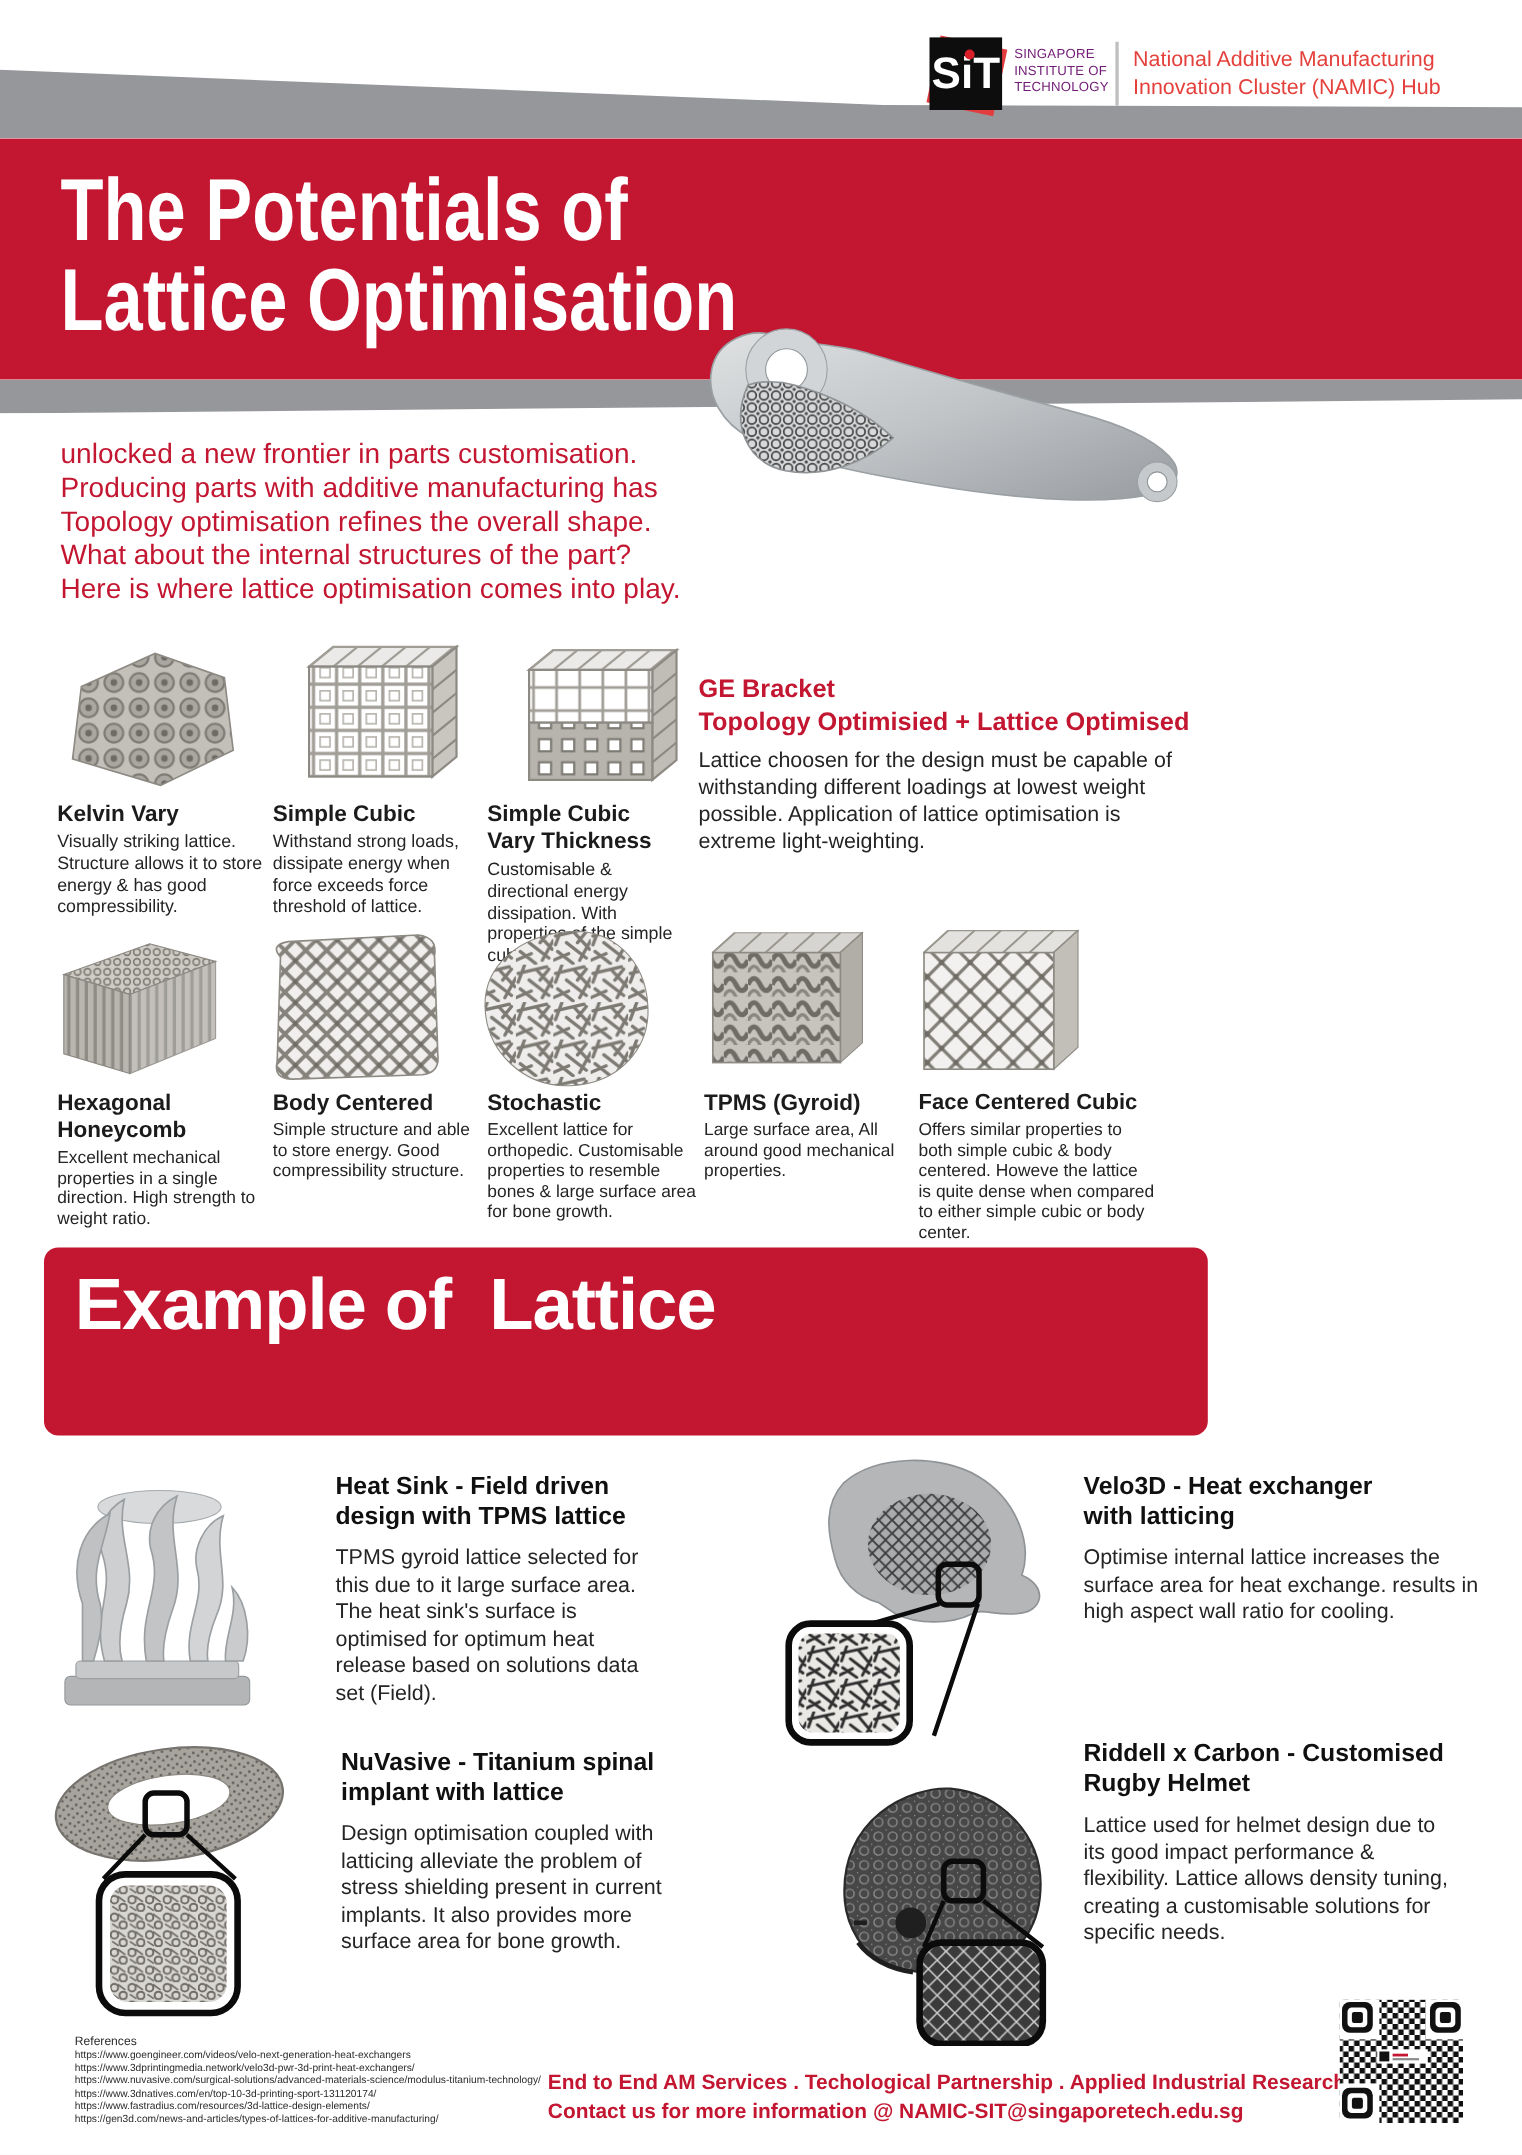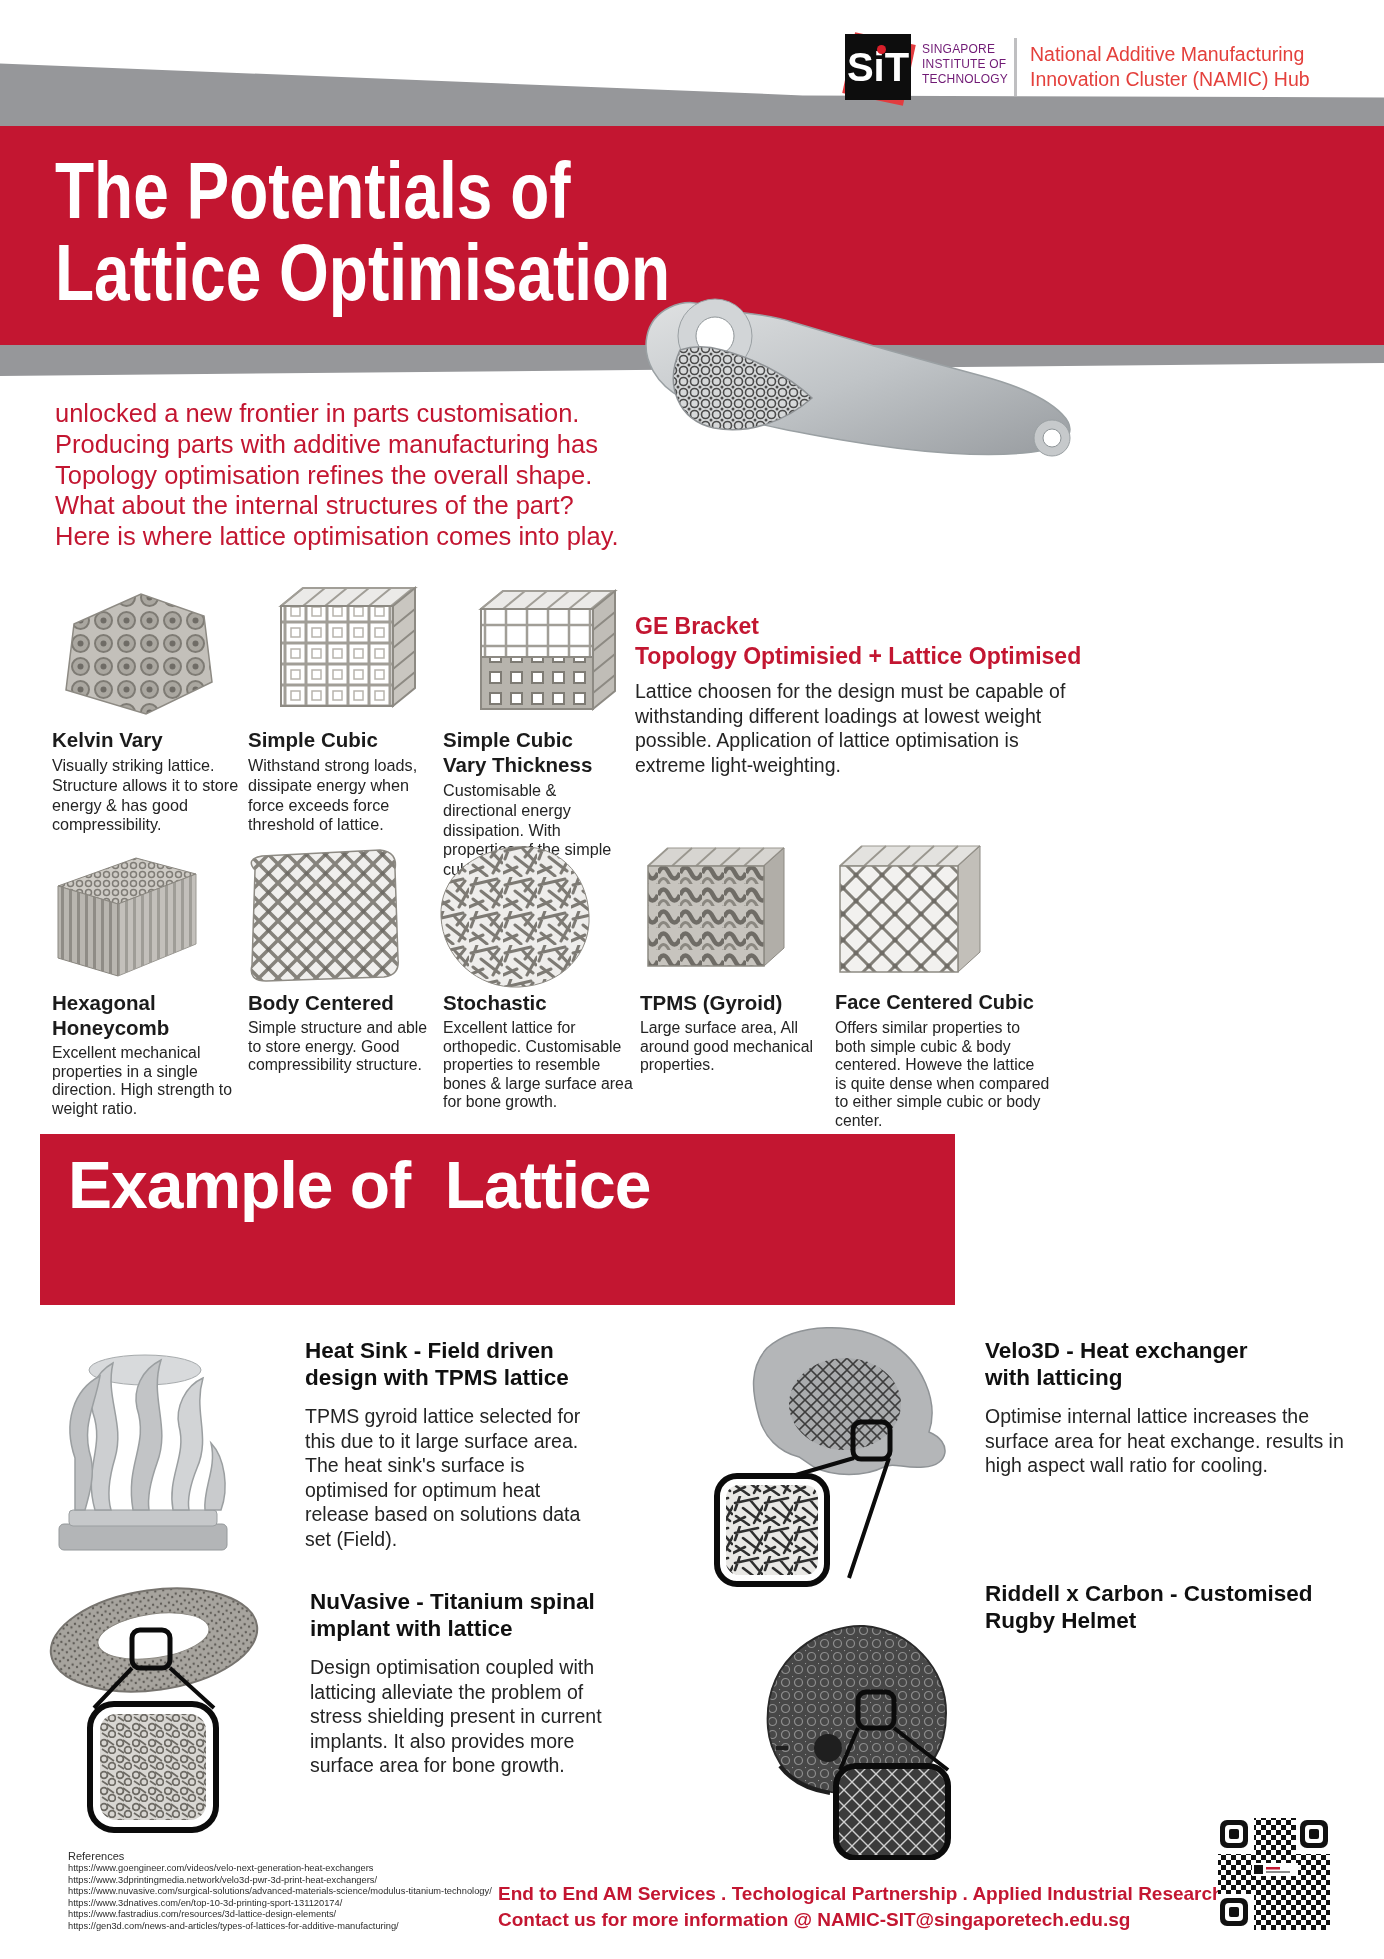--- a/index.html
+++ b/index.html
@@ -33,21 +33,21 @@
   .lat-col.wide h3{max-width:none;font-size:20px;}
   .lat-col p{margin:0;font-size:16.2px;line-height:19.8px;color:#242424;}
   .row2 p{font-size:15.8px;line-height:18.6px;}
 
   
   .ge-text{left:635px;top:612px;width:465px;}
   .ge-text h4{margin:0;font-size:23px;line-height:29.5px;color:#c31631;}
   .ge-text p{margin:8px 0 0 0;font-size:19.5px;line-height:24.5px;color:#242424;width:455px;}
 
   
-  .banner2{left:40px;top:1134px;width:915px;height:171px;background:#c31631;}
+  .banner2{left:40px;top:1134px;width:1058px;height:171px;background:#c31631;border-radius:13px;}
   .banner2 h2{margin:0;padding:14px 0 0 28px;font-size:66px;line-height:74px;font-weight:700;
               color:#fff;letter-spacing:-1px;white-space:pre-wrap;}
 
   
   .app h3{margin:0;font-size:22.5px;line-height:27px;color:#101010;}
   .app p{margin:13px 0 0 0;font-size:19.5px;line-height:24.5px;color:#242424;}
 
   
   .refs{left:68px;top:1850px;color:#2c2c2c;}
   .refs .t{font-size:11px;line-height:13px;}
@@ -381,20 +381,21 @@
   <div class="abs app" style="left:985px;top:1337px;">
     <h3 style="width:305px;">Velo3D - Heat exchanger with latticing</h3>
     <p style="width:360px;">Optimise internal lattice increases the surface area for heat exchange. results in high aspect wall ratio for cooling.</p>
   </div>
   <div class="abs app" style="left:310px;top:1588px;">
     <h3 style="width:330px;">NuVasive - Titanium spinal implant with lattice</h3>
     <p style="width:302px;">Design optimisation coupled with latticing alleviate the problem of stress shielding present in current implants. It also provides more surface area for bone growth.</p>
   </div>
   <div class="abs app" style="left:985px;top:1580px;">
     <h3 style="width:330px;">Riddell x Carbon - Customised Rugby Helmet</h3>
+    <p style="width:342px;">Lattice used for helmet design due to its good impact performance &amp; flexibility. Lattice allows density tuning, creating a customisable solutions for specific needs.</p>
   </div>
 
   <div class="abs refs">
     <div class="t">References</div>
     <div class="u">https://www.goengineer.com/videos/velo-next-generation-heat-exchangers</div>
     <div class="u">https://www.3dprintingmedia.network/velo3d-pwr-3d-print-heat-exchangers/</div>
     <div class="u">https://www.nuvasive.com/surgical-solutions/advanced-materials-science/modulus-titanium-technology/</div>
     <div class="u">https://www.3dnatives.com/en/top-10-3d-printing-sport-131120174/</div>
     <div class="u">https://www.fastradius.com/resources/3d-lattice-design-elements/</div>
     <div class="u">https://gen3d.com/news-and-articles/types-of-lattices-for-additive-manufacturing/</div>

